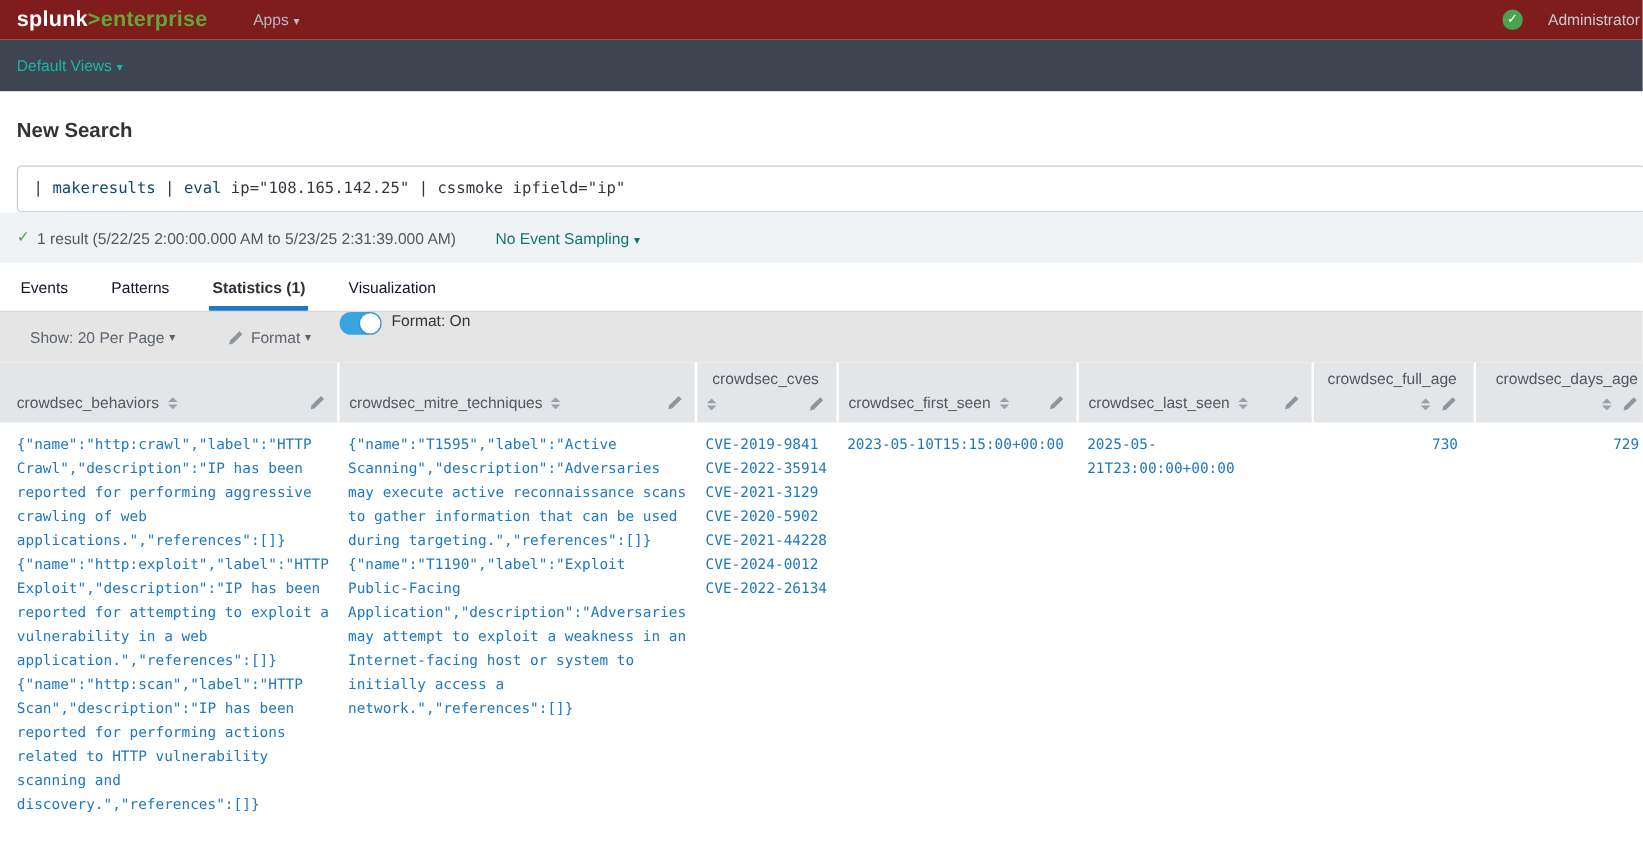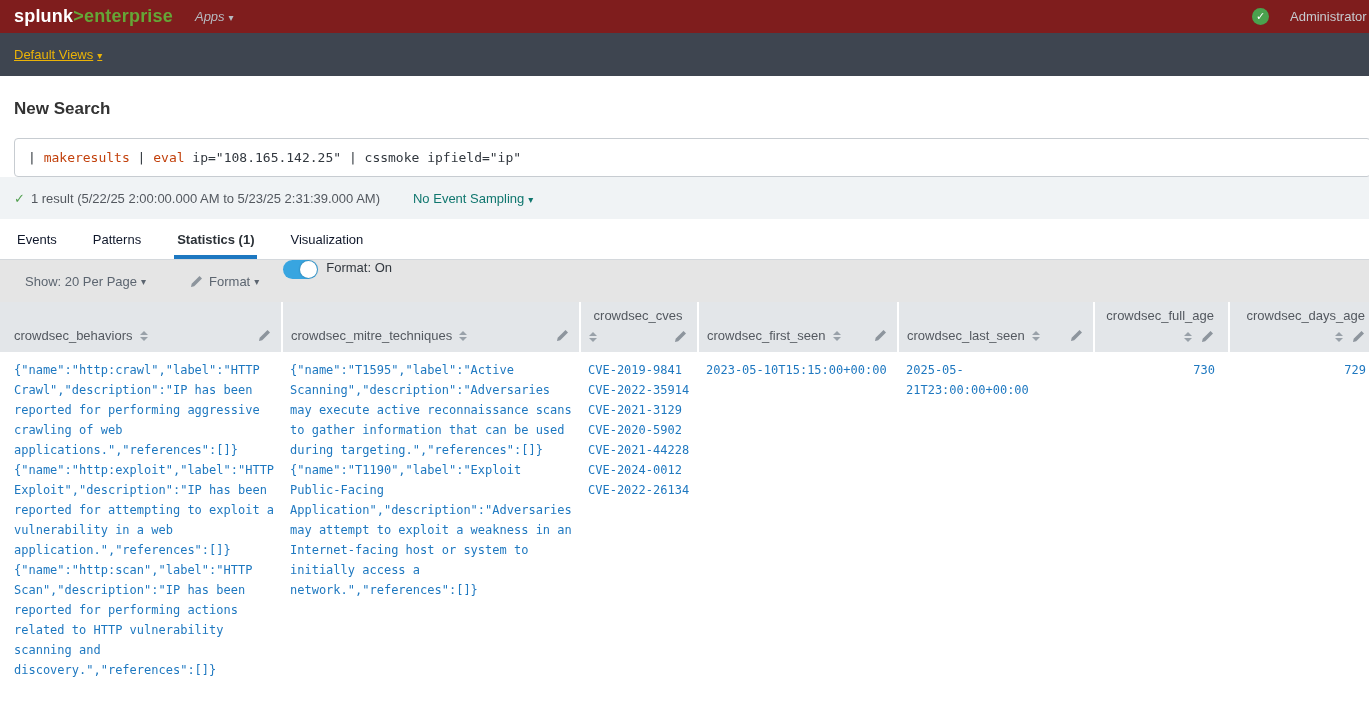--- a/index.html
+++ b/index.html
@@ -4,38 +4,38 @@
 <style>
   * { margin:0; padding:0; box-sizing:border-box; }
   html,body { width:1369px; height:712px; overflow:hidden; background:#fff;
     font-family:"Liberation Sans","DejaVu Sans",sans-serif; font-size:13px; color:#333; }
 
   
   .topbar { position:relative; height:33px; background:#7f1d1d; display:flex; align-items:center; padding-left:14px; }
   .logo { font-size:18px; font-weight:700; letter-spacing:.2px; }
   .logo .main { color:#fff; }
   .logo .sub  { color:#65a637; }
-  .apps { margin-left:22px; color:#b6bac0; font-size:13px; cursor:pointer;font-style:italic; }
+  .apps { margin-left:38px; color:#b6bac0; font-size:13px; cursor:pointer; }
   .caret { font-family:"DejaVu Sans",sans-serif; font-size:10px; margin-left:4px; }
   .topbar-right { position:absolute; left:1252px; top:0; height:33px; display:flex; align-items:center; gap:21px; }
   .check-circle { width:17px; height:17px; border-radius:50%; background:#4aa24e; color:#fff;
     display:flex; align-items:center; justify-content:center; font-size:11px; line-height:1; }
   .user { color:#c6cacf; font-size:13px; white-space:nowrap; }
 
   
   .appbar { height:43px; background:#3e4550; display:flex; align-items:center; padding-left:14px; }
-  .default-views { color:#eab308; font-size:13px; cursor:pointer;text-decoration:underline; }
+  .default-views { color:#14b8a6; font-size:13px; cursor:pointer; }
 
   
   .head-section { padding:23px 0 0 14px; height:62px; }
   .head-section h1 { font-size:17px; font-weight:700; color:#333; }
   .searchbar { margin-left:14px; width:calc(100% - 12px); height:39px; background:#fff;
     border:1px solid #c7ccd1; border-radius:4px; display:flex; align-items:center; padding-left:13px;
     font-family:"DejaVu Sans Mono","Liberation Mono",monospace; font-size:13px; color:#31373e; white-space:pre; }
-  .spl-cmd { color:#c2410c; }
+  .spl-cmd { color:#0c4a6e; }
 
   
   .infobar { height:42px; background:#f0f3f5; display:flex; align-items:center; padding-left:14px; color:#53585f; }
   .result-check { color:#53a051; margin-right:6px; font-family:"DejaVu Sans",sans-serif; }
   .sampling { margin-left:33px; cursor:pointer; color:#0f766e; }
 
   
   .tabs { height:41px; background:#fff; border-bottom:1px solid #d4d8dc; display:flex; gap:30px; padding-left:14px; }
   .tab { display:flex; align-items:center; color:#0f172a; cursor:pointer; padding:0 3px; }
   .tab.active { color:#2b3137; font-weight:700; box-shadow:inset 0 -4px 0 #1d78c1; }

